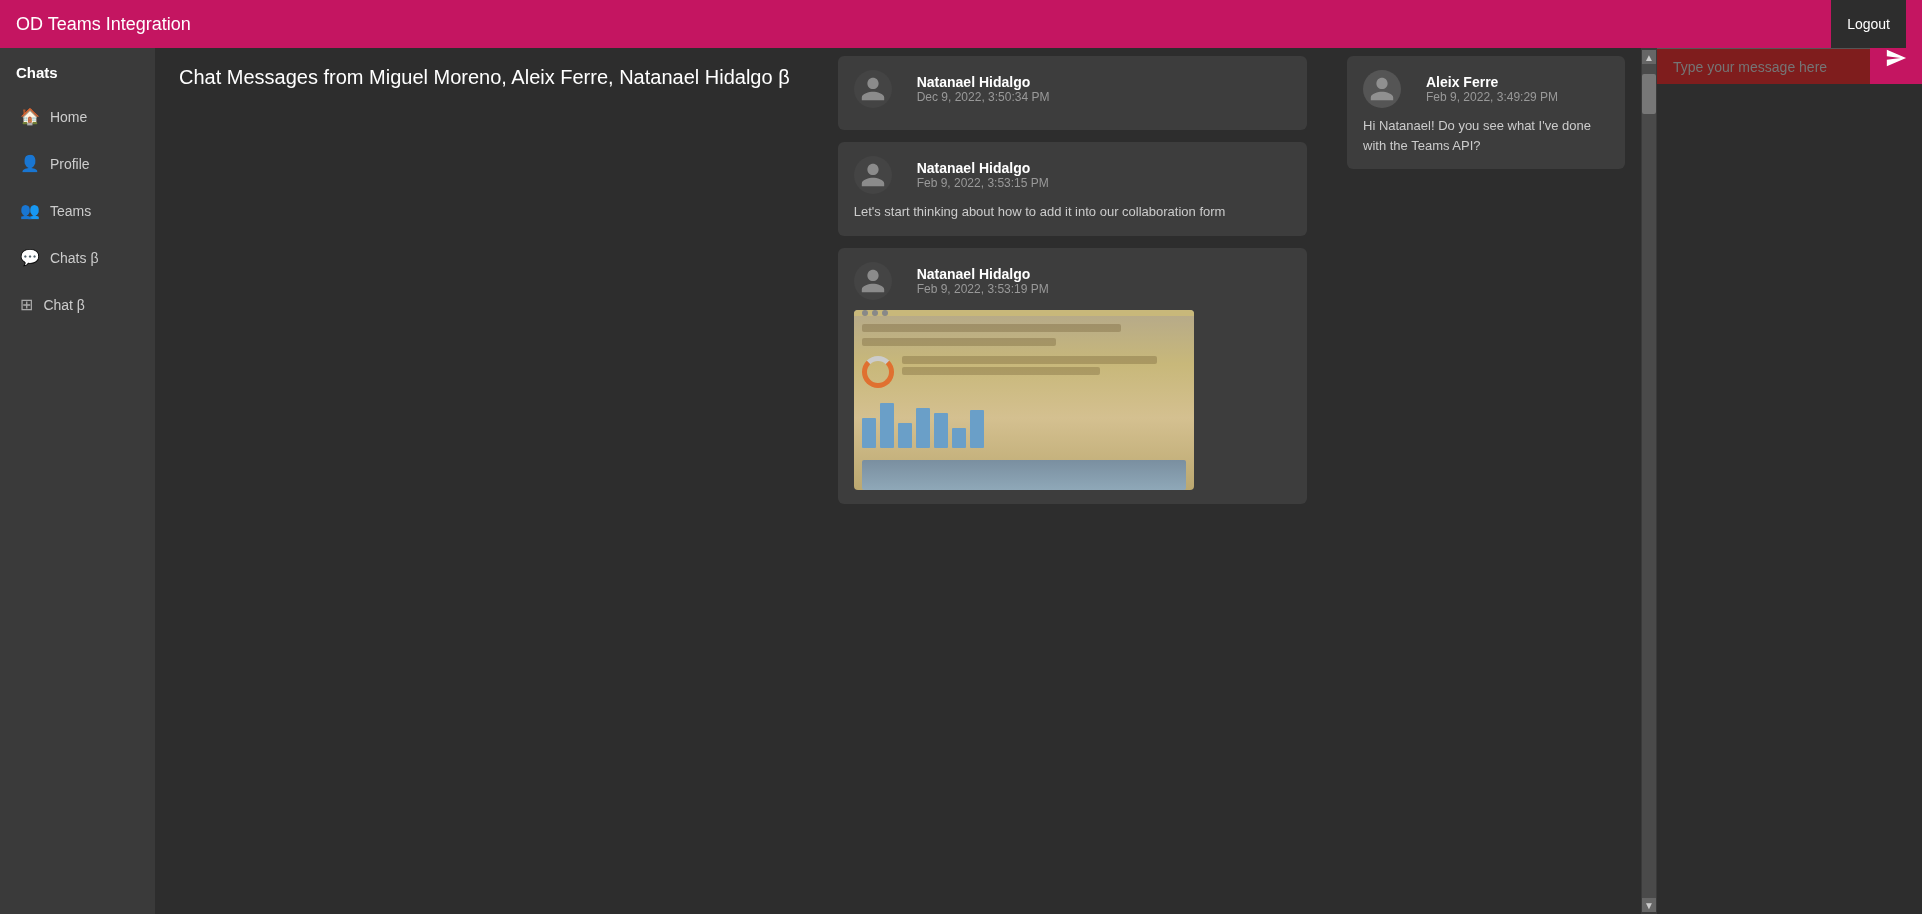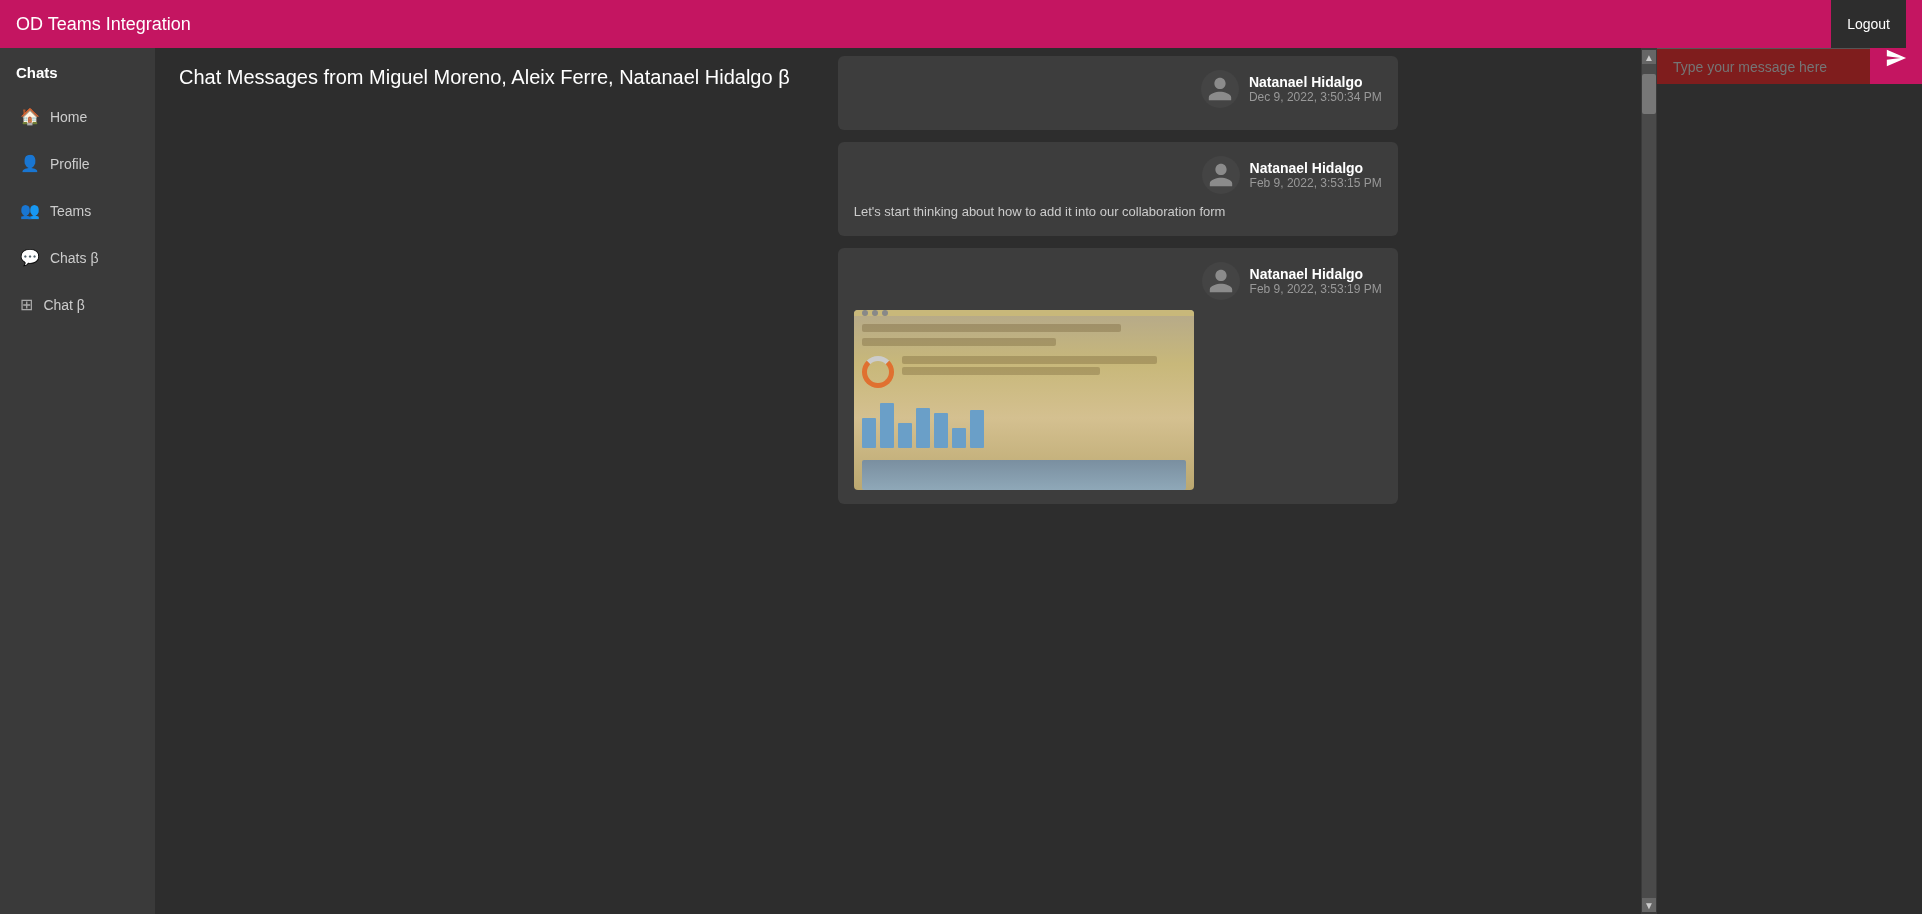--- a/index.html
+++ b/index.html
@@ -90,21 +90,21 @@
     .messages-scroll::-webkit-scrollbar-track { background: #2d2d2d; }
     .messages-scroll::-webkit-scrollbar-thumb { background: #555; border-radius: 4px; }
 
     
     .message-card {
       background: #3d3d3d;
       border-radius: 6px;
       padding: 14px 16px;
       max-width: 560px;
     }
-    .message-header { display: flex; align-items: center; gap: 10px; margin-bottom: 8px; justify-content: flex-end; }
+    .message-header { display: flex; align-items: center; gap: 25px; margin-bottom: 8px; }
     .avatar {
       width: 38px;
       height: 38px;
       border-radius: 50%;
       background: #555;
       flex-shrink: 0;
       overflow: hidden;
       display: flex;
       align-items: center;
       justify-content: center;
@@ -375,20 +375,36 @@
                 <div style="margin-top:6px;">
                   <div class="preview-row" style="width:100%;height:30px;background:linear-gradient(to bottom, #7a8fa0 0%, #8fa8b8 100%);border-radius:2px;"></div>
                 </div>
               </div>
             </div>
           </div>
         </div>
 
       </div>
 
+      <div class="right-panel">
+        <div class="aleix-card">
+          <div class="message-header">
+            <div class="avatar avatar-aleix">
+              <svg class="avatar-svg" viewBox="0 0 24 24" fill="#aaa">
+                  <path d="M12 12c2.7 0 4.8-2.1 4.8-4.8S14.7 2.4 12 2.4 7.2 4.5 7.2 7.2 9.3 12 12 12zm0 2.4c-3.2 0-9.6 1.6-9.6 4.8v2.4h19.2v-2.4c0-3.2-6.4-4.8-9.6-4.8z"></path>
+                </svg>
+            </div>
+            <div class="message-meta">
+              <span class="message-sender">Aleix Ferre</span>
+              <span class="message-time">Feb 9, 2022, 3:49:29 PM</span>
+            </div>
+          </div>
+          <div class="message-text">Hi Natanael! Do you see what I've done with the Teams API?</div>
+        </div>
+      </div>
 
       <div class="right-scrollbar">
         <div class="scrollbar-up">▲</div>
         <div class="scrollbar-track">
           <div class="scrollbar-thumb"></div>
         </div>
         <div class="scrollbar-down">▼</div>
       </div>
 
     </div>

